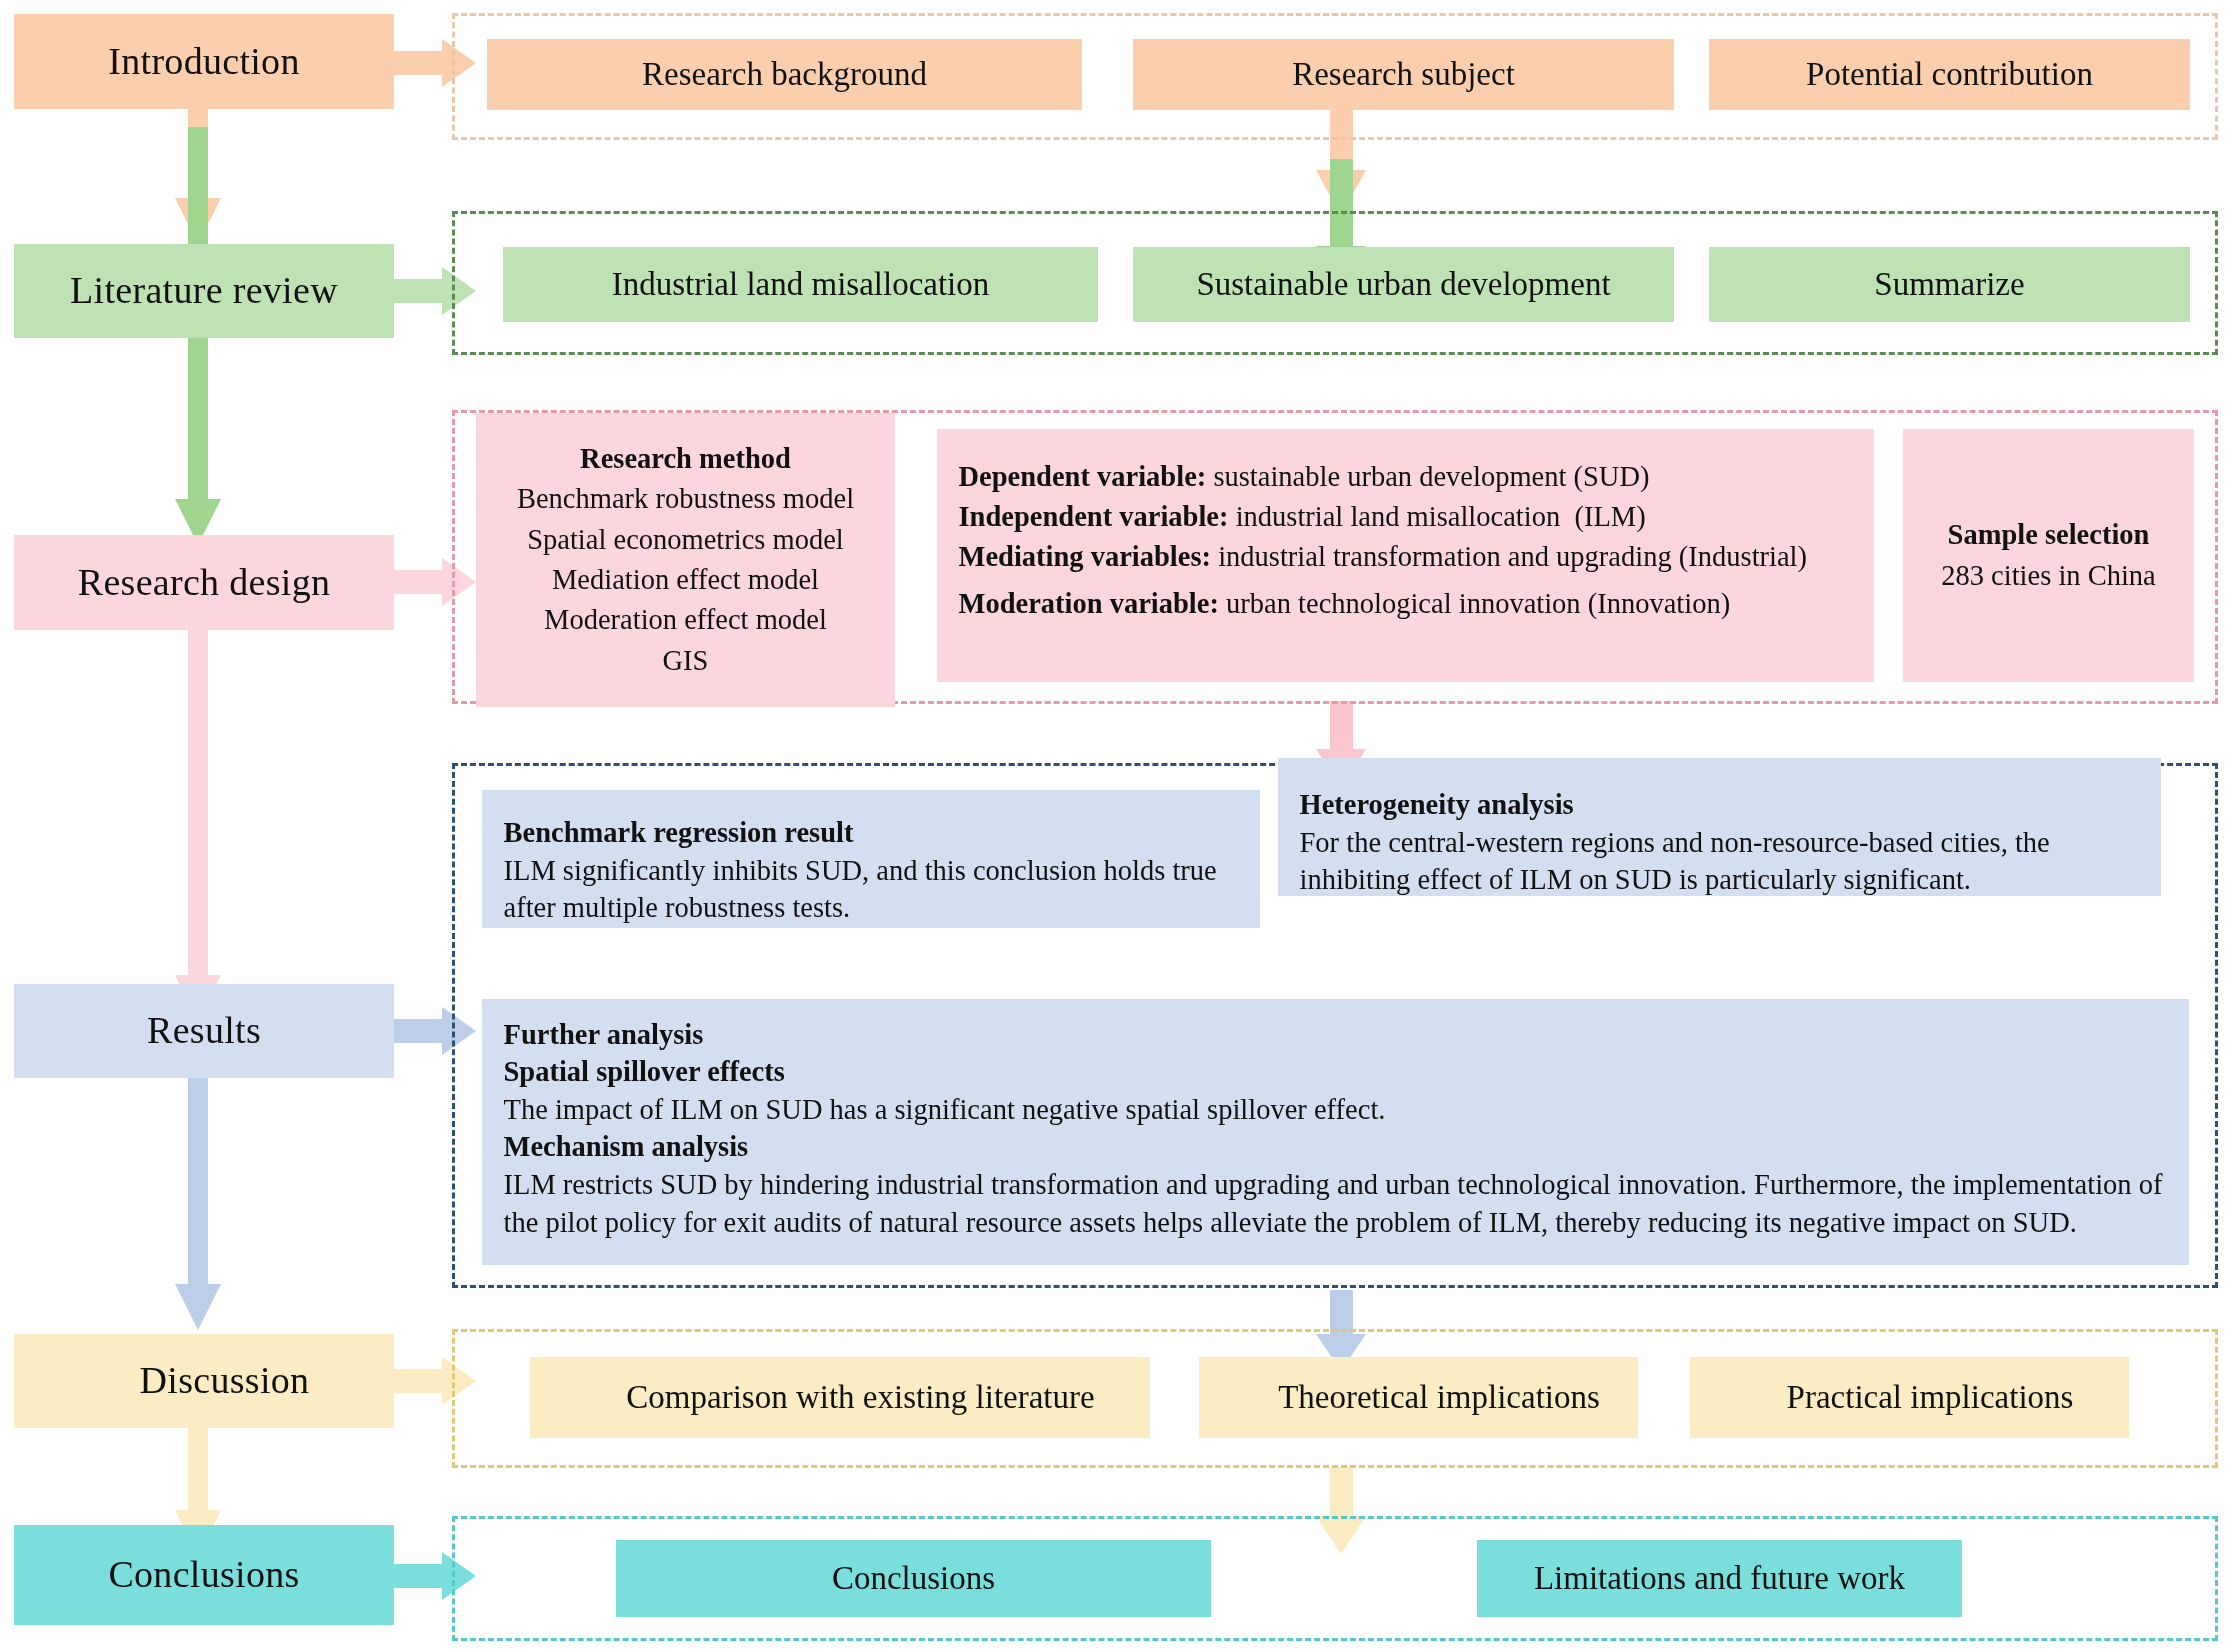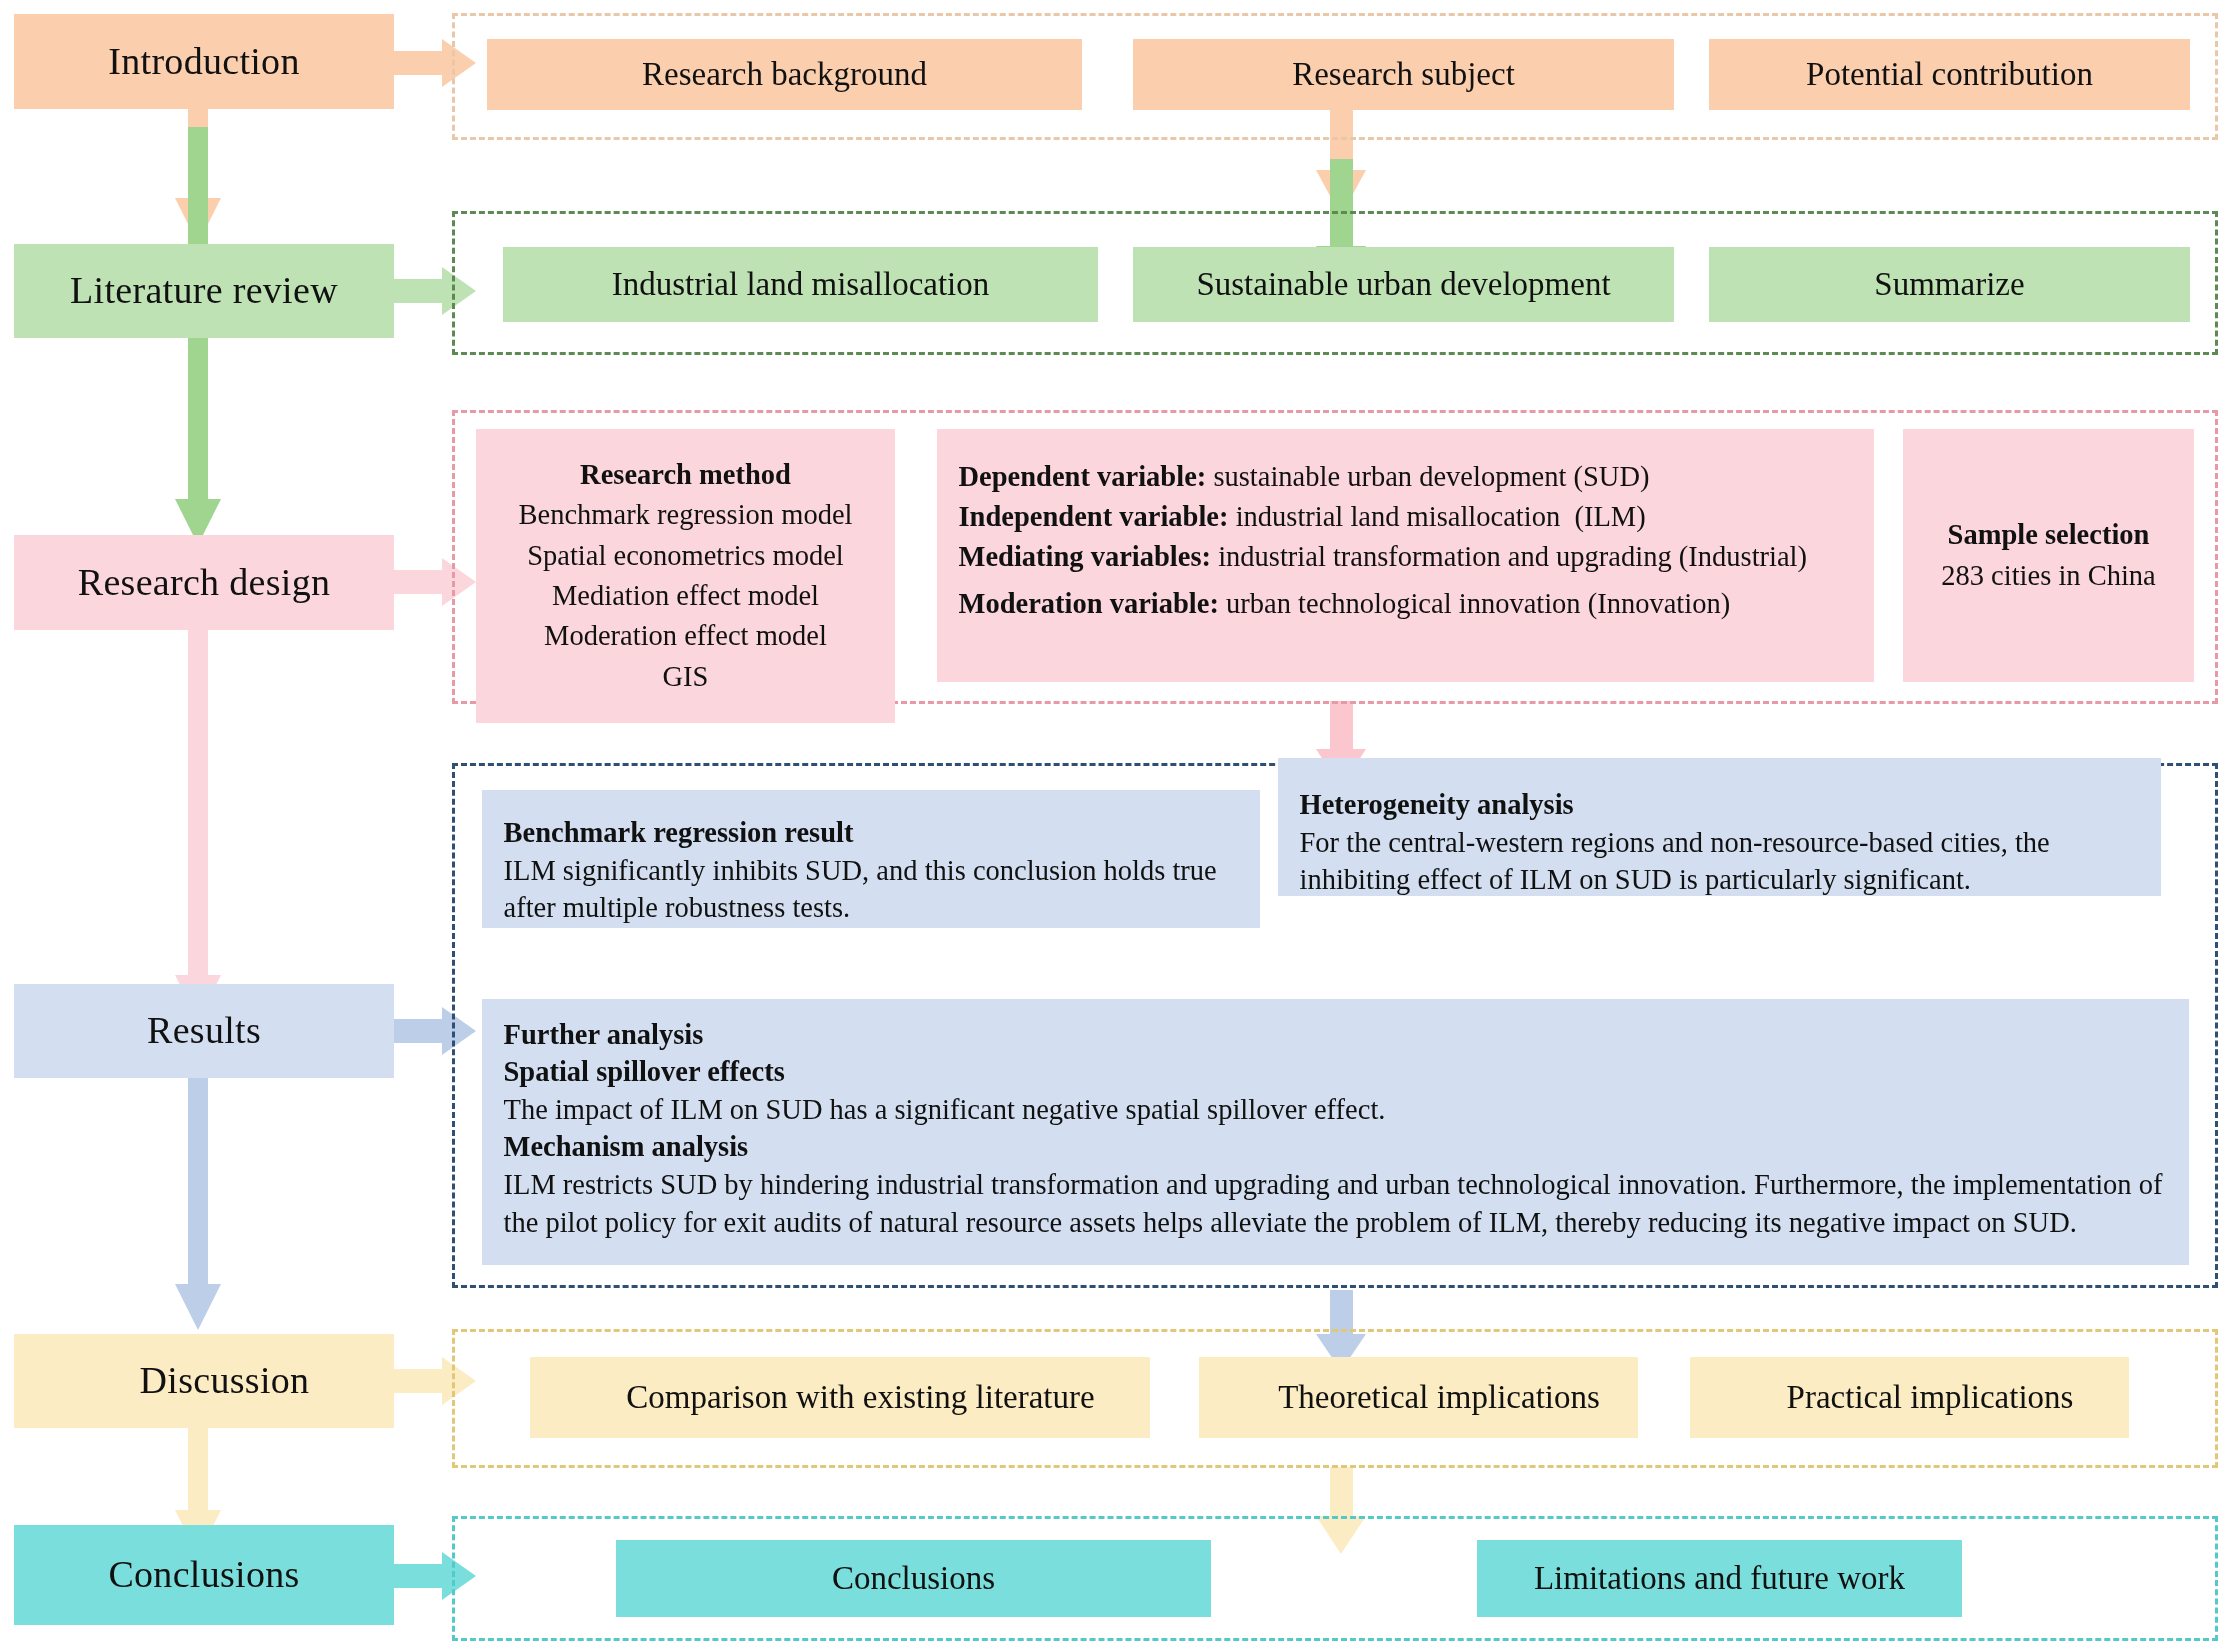--- a/index.html
+++ b/index.html
@@ -136,23 +136,23 @@
     <span>Research design</span>
   </div>
 
   <div class="abs" style="left:394px;top:558px;width:82px;height:48px;">
     <div class="abs" style="left:0;top:12px;width:49px;height:24px;background:#fbd7dd;"></div>
     <div class="abs" style="left:48px;top:0;width:0;height:0;border-top:24px solid transparent;border-bottom:24px solid transparent;border-left:34px solid #fbd7dd;"></div>
   </div>
 
   <div class="abs group pink" style="left:452px;top:410px;width:1766px;height:294px;"></div>
 
-  <div class="abs card pink centercard" style="left:476px;top:429px;width:419px;height:294px;text-align:center;">
+  <div class="abs card pink centercard" style="left:476px;top:413px;width:419px;height:294px;text-align:center;">
     <div class="hd">Research method</div>
-    <div>Benchmark regression model</div>
+    <div>Benchmark robustness model</div>
     <div>Spatial econometrics model</div>
     <div>Mediation effect model</div>
     <div>Moderation effect model</div>
     <div>GIS</div>
   </div>
 
   <div class="abs card pink textcard" style="left:937px;top:429px;width:937px;height:253px;display:block;padding-top:29px;">
     <div style="margin-bottom:2.5px;">
       <b>Dependent variable:</b><span> sustainable urban development (SUD)</span>
     </div>

